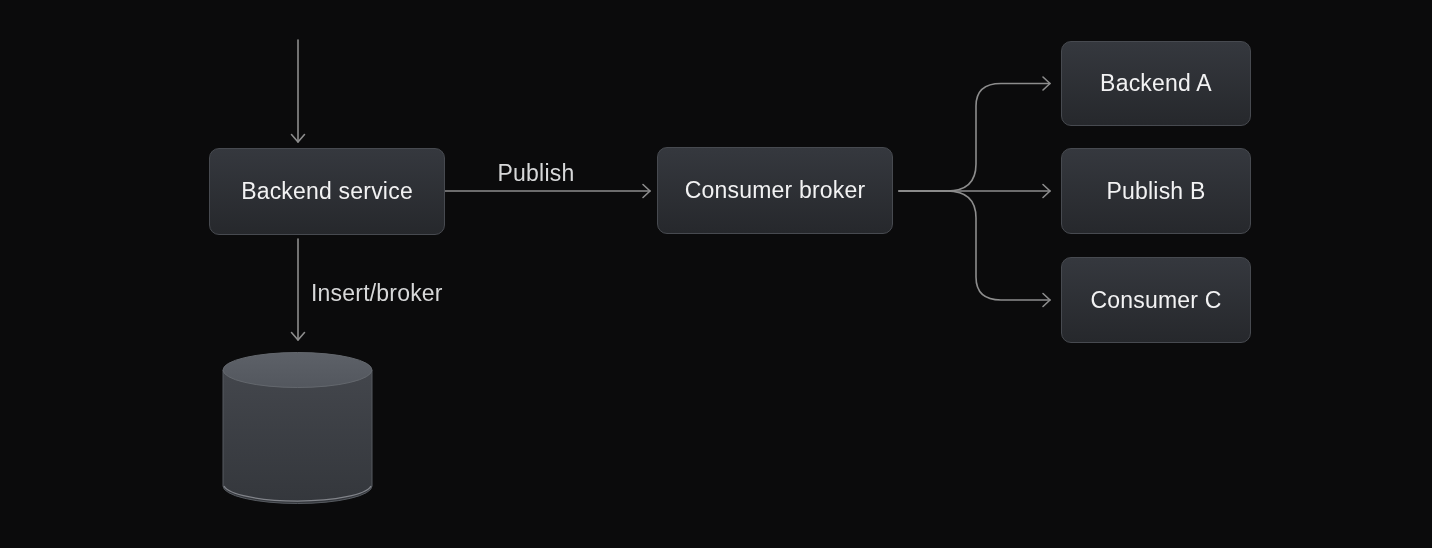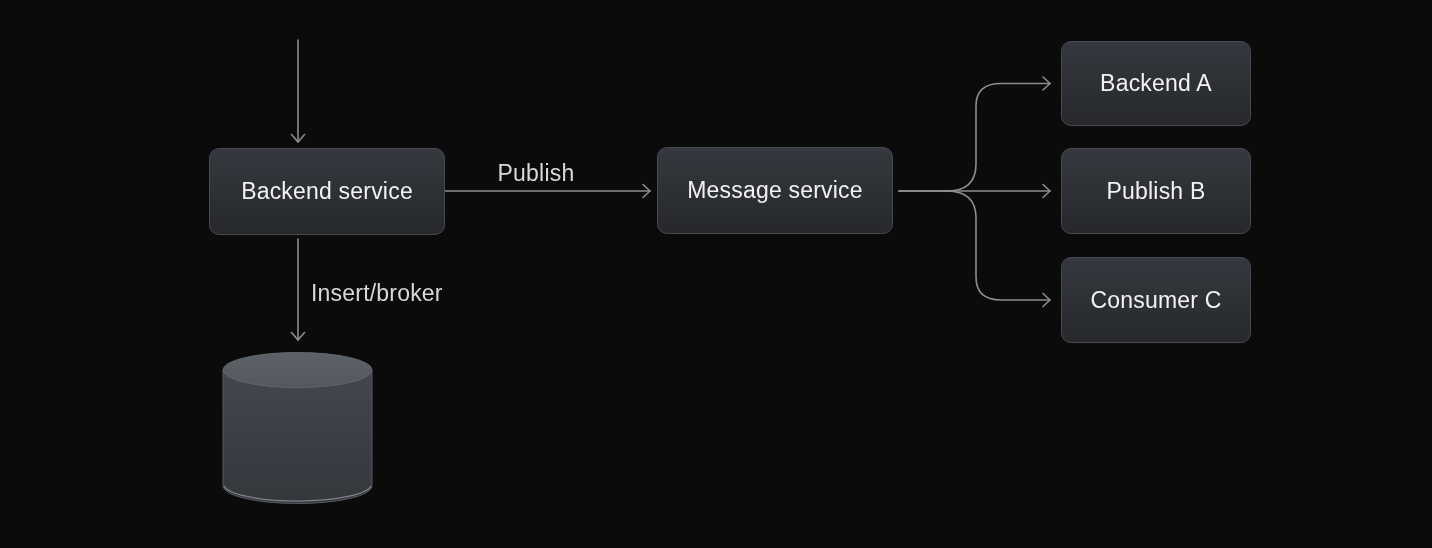--- a/index.html
+++ b/index.html
@@ -116,21 +116,21 @@
       <path d="M224 486 A74 17 0 0 0 371 486" fill="none" stroke="#8e9196" stroke-width="1.3" opacity="0.85"></path>
       <ellipse cx="297.5" cy="370" rx="74.5" ry="17.5" fill="url(#cylTop)" stroke="#63676d" stroke-width="1"></ellipse>
     </g>
   </svg>
 
   <div class="node node-backend">
     <span>Backend service</span>
   </div>
 
   <div class="node node-broker">
-    <span>Message service</span>
+    <span>Consumer broker</span>
   </div>
 
   <div class="node node-consumer-a">
     <span>Backend A</span>
   </div>
 
   <div class="node node-consumer-b">
     <span>Publish B</span>
   </div>
 

